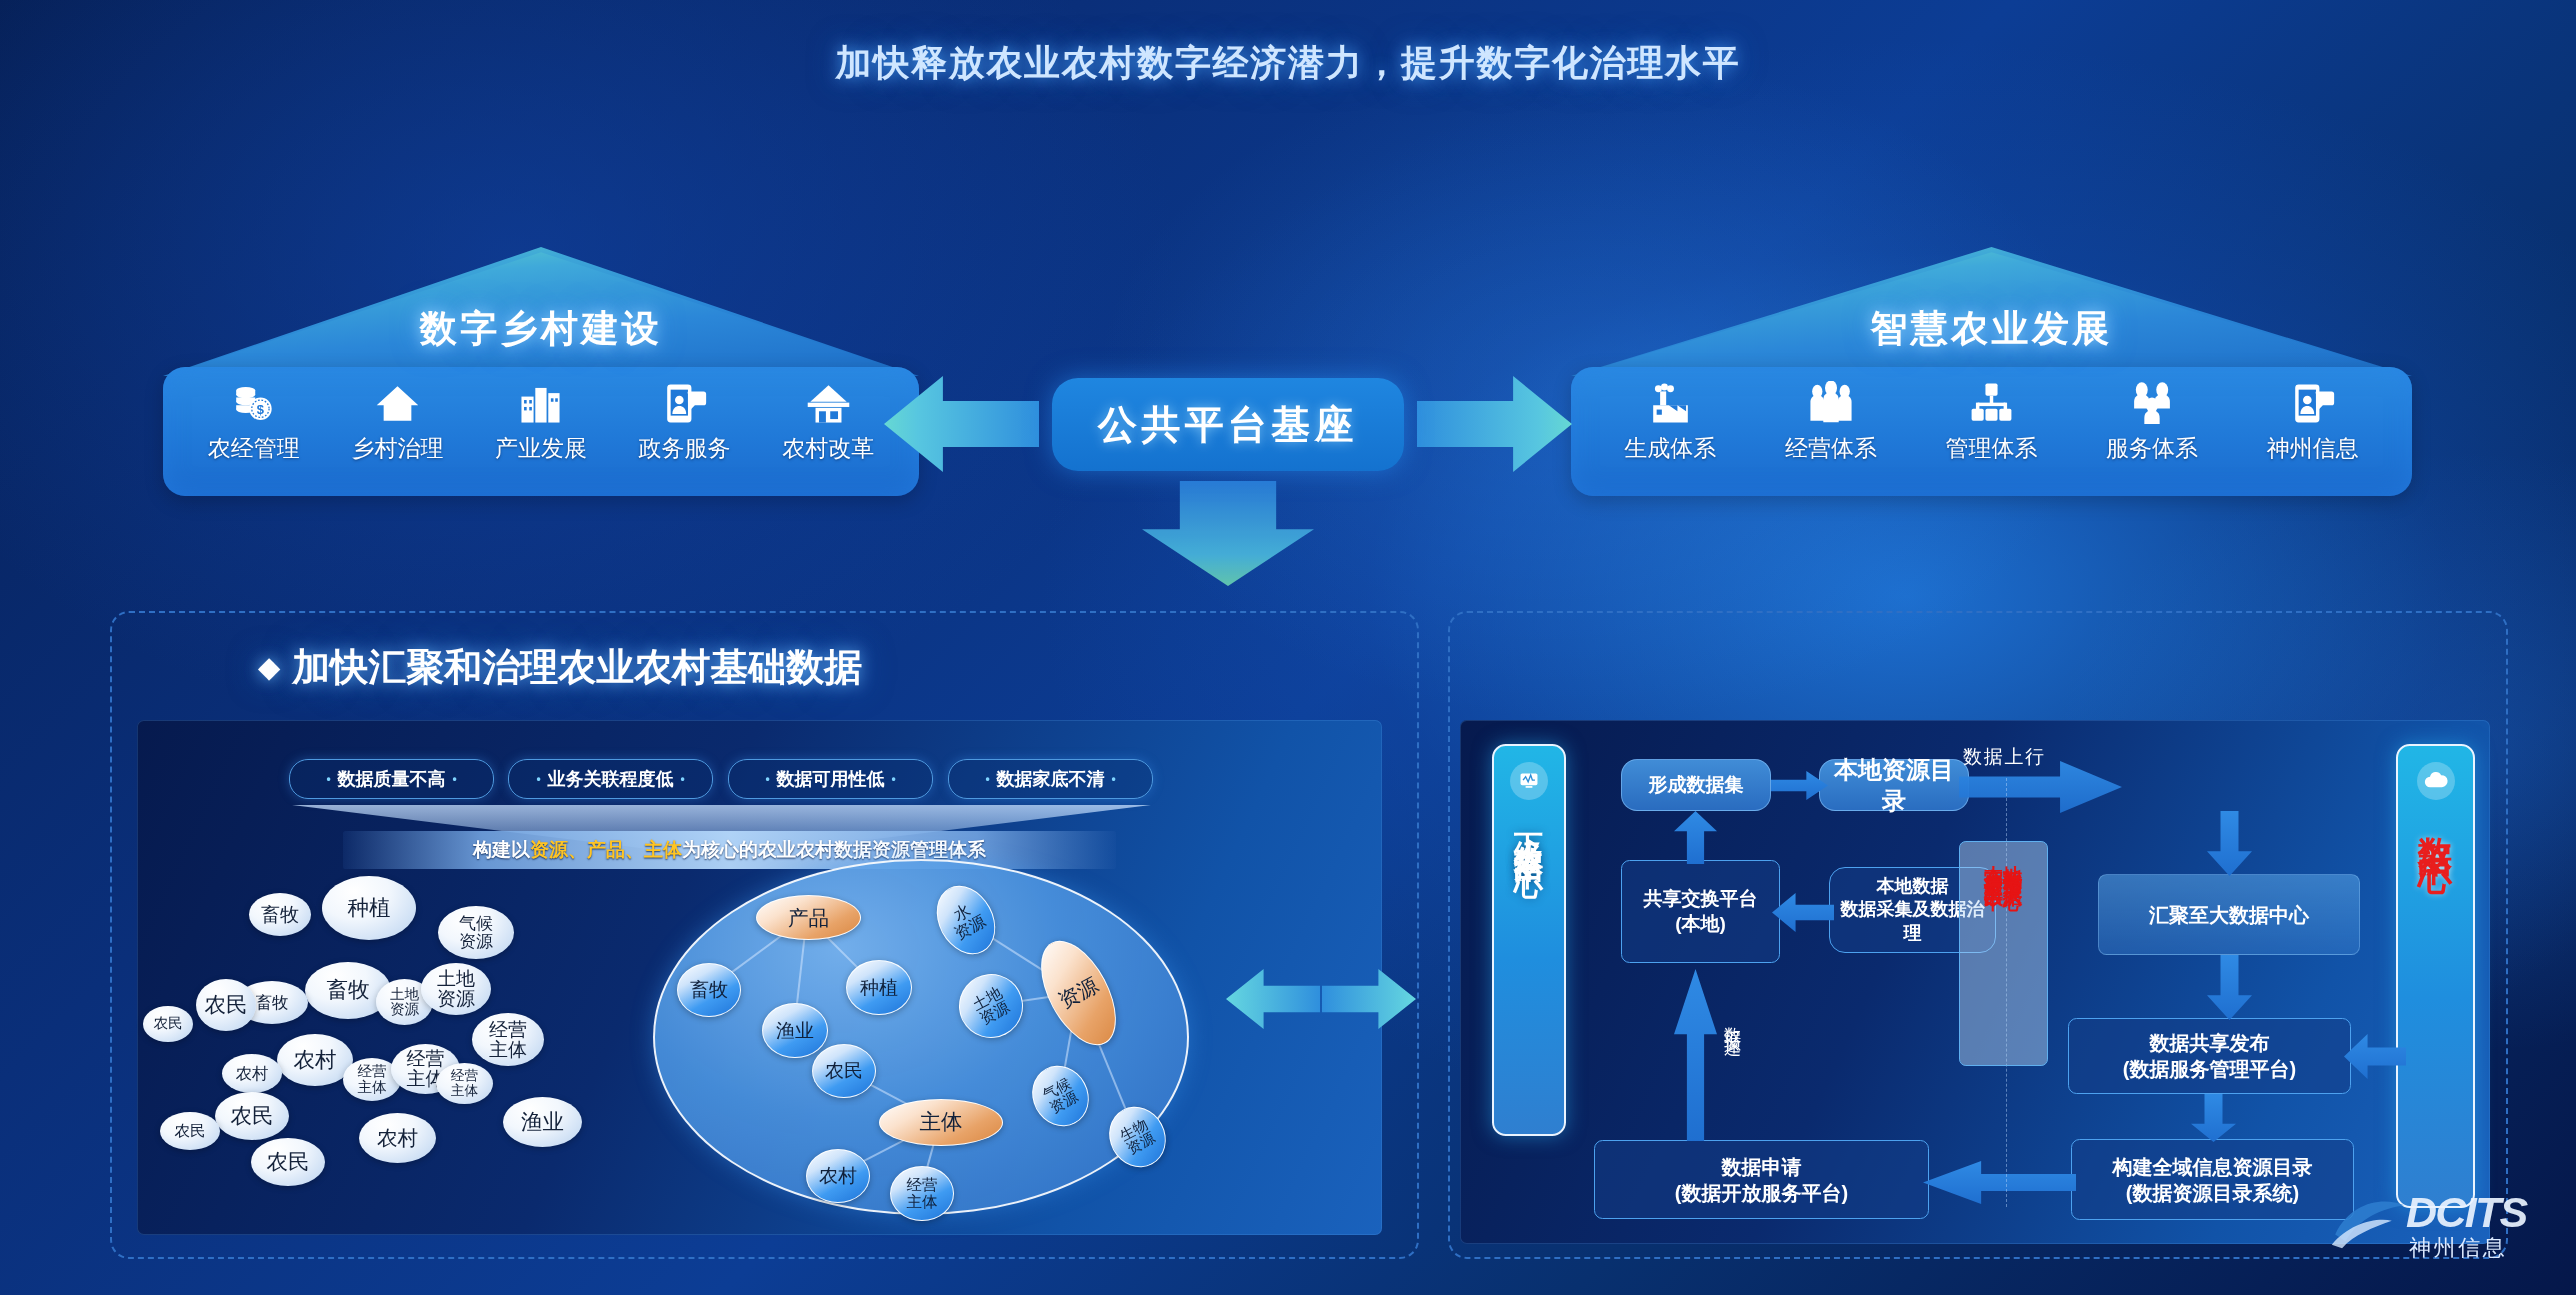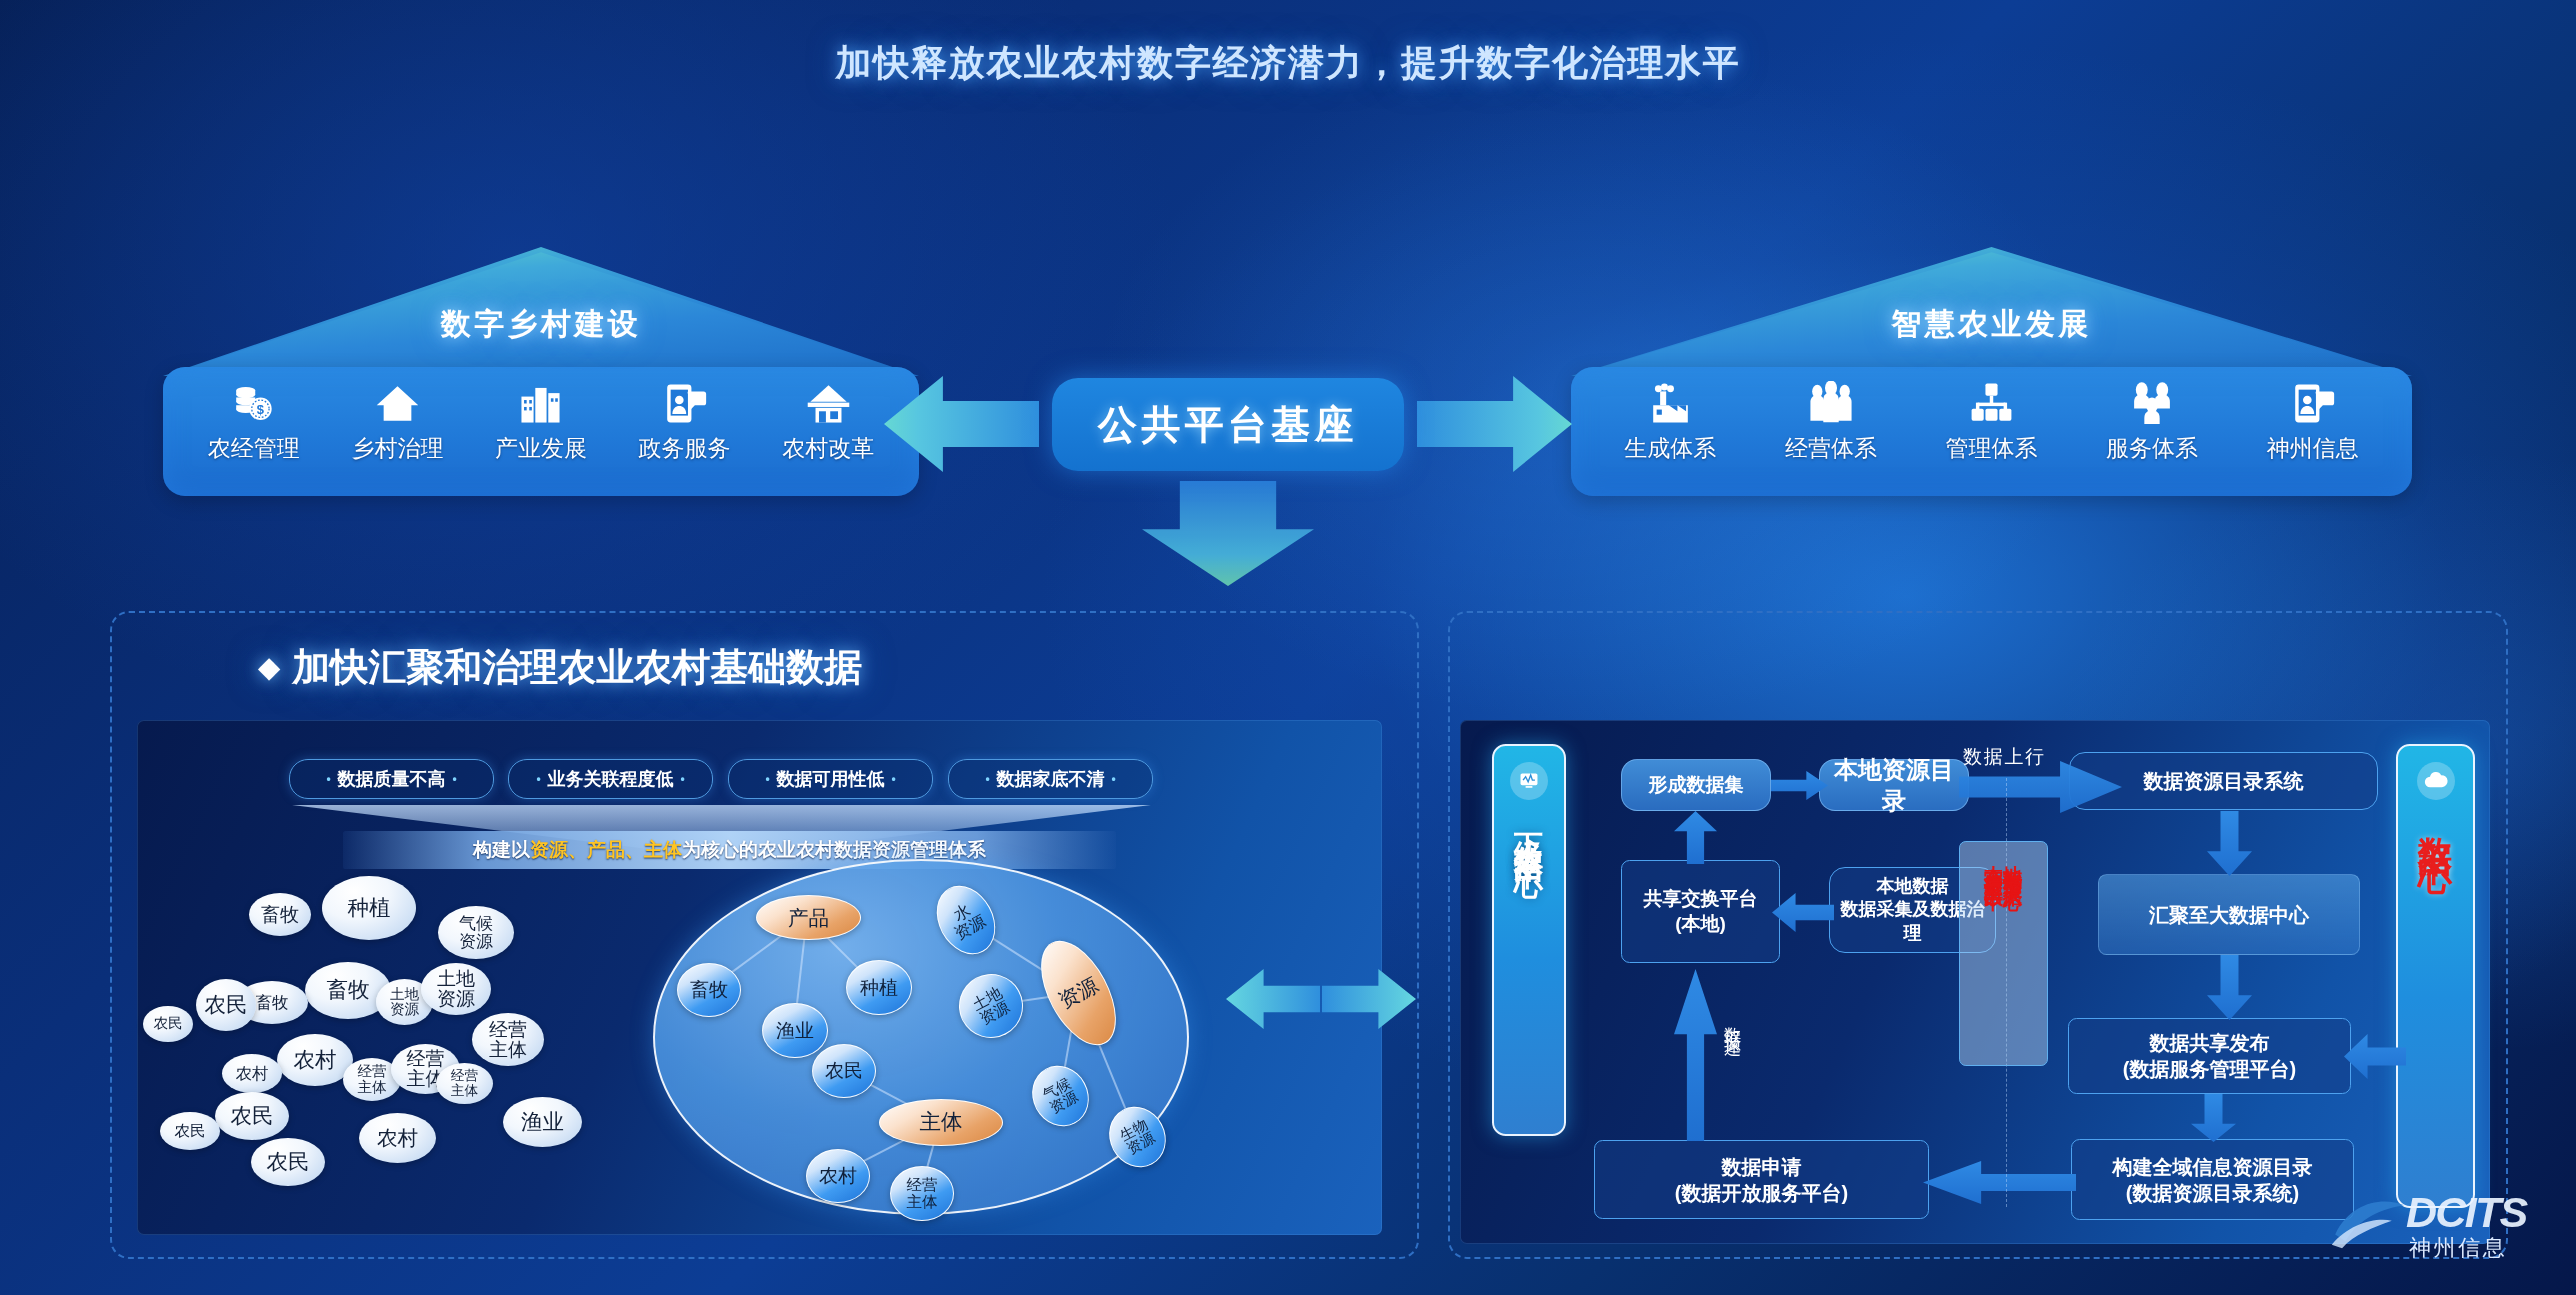--- a/index.html
+++ b/index.html
@@ -38,21 +38,21 @@
     background:linear-gradient(175deg,#5fd2c6 0%,#3ea7d8 22%,#2a86d6 55%,#1d6ec8 100%);
     filter:drop-shadow(0 0 12px rgba(70,200,255,.45));
   }
   .roof::after{
     content:"";position:absolute;inset:5.2px 12px 3.4px 12px;
     clip-path:polygon(50% 0,100% 100%,0 100%);
     background:linear-gradient(175deg,#62d7c9 0%,#3fa9da 25%,#2b87d8 60%,#1e6fc9 100%);
   }
   .roof-label{
     position:absolute;left:0;right:0;top:57px;text-align:center;
-    font-size:30px;font-weight:bold;color:#fff;letter-spacing:3.4px;z-index:4;
+    font-size:37px;font-weight:bold;color:#fff;letter-spacing:3.4px;z-index:4;
     text-shadow:0 0 15.5px rgba(160,220,255,.95),0 0 29px rgba(70,160,255,.7);
   }
   .body-box{
     position:absolute;left:0;top:120px;width:100%;height:129px;border-radius:22px;
     background:linear-gradient(180deg,#2a8ae2 0%,#2079d8 55%,#1b6bce 100%);
     box-shadow:0 0 24px rgba(40,130,230,.5) inset,0 5.2px 19px rgba(0,0,0,.2);
   }
   .icon-row{position:absolute;left:0;top:131px;width:100%;height:113px;display:flex;
     align-items:flex-start;justify-content:space-around;padding:0 19px;box-sizing:border-box;z-index:3;}
   .icon-cell{display:flex;flex-direction:column;align-items:center;width:107px;}
@@ -524,23 +524,20 @@
   </div>
 
   <div class="fbox solid" style="left:1621px;top:759px;width:150px;height:52px;font-size:19px;">
       <span>形成数据集</span>
     </div>
 
   <div class="fbox solid" style="left:1819px;top:759px;width:150px;height:52px;font-size:24px;">
       <span>本地资源目录</span>
     </div>
 
-  <div class="fbox outline" style="left:2069px;top:752px;width:309px;height:58px;font-size:20px;">
-      <span>数据资源目录系统</span>
-    </div>
 
   <div class="fbox outline" style="left:1621px;top:860px;width:159px;height:103px;font-size:19px;border-radius:8.6px;white-space:pre-line;"><span>共享交换平台
 (本地)</span></div>
 
   <div class="fbox outline" style="left:1829px;top:867px;width:167px;height:86px;font-size:18px;white-space:pre-line;"><span>本地数据
 数据采集及数据治理</span></div>
 
   <div class="fbox ghost" style="left:2098px;top:874px;width:262px;height:81px;font-size:20px;border-radius:8.6px;">
       <span>汇聚至大数据中心</span>
     </div>

